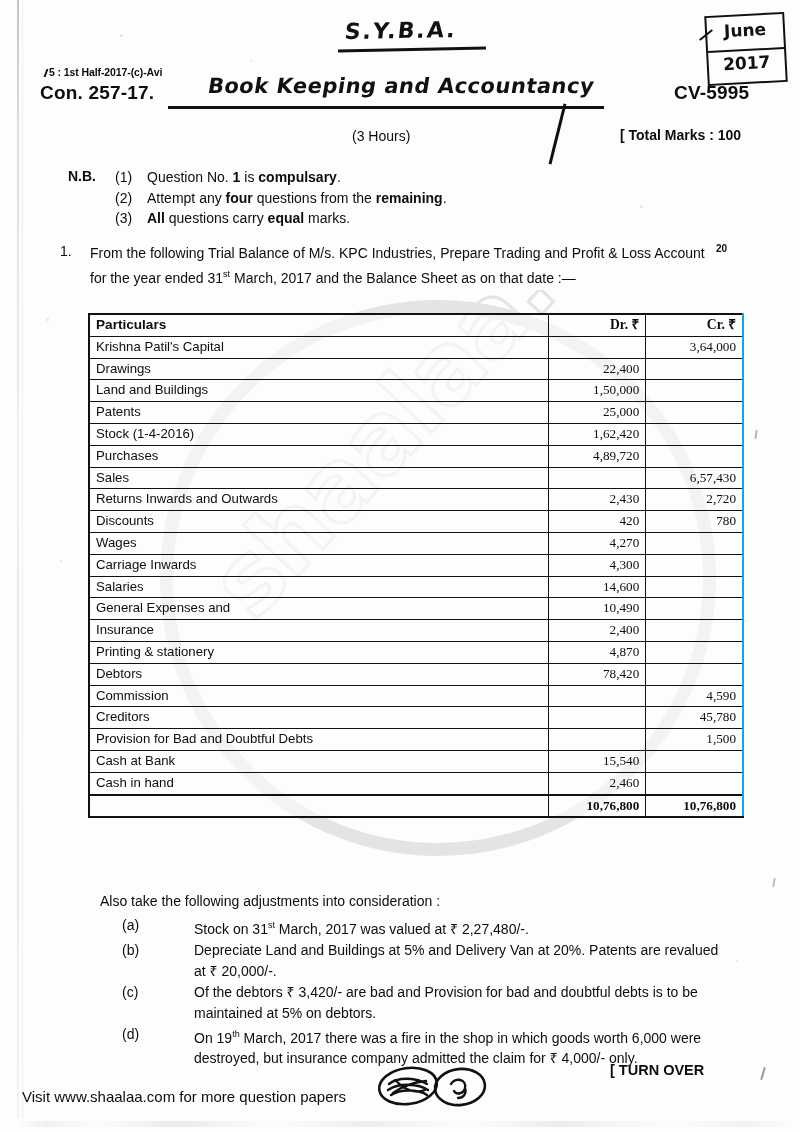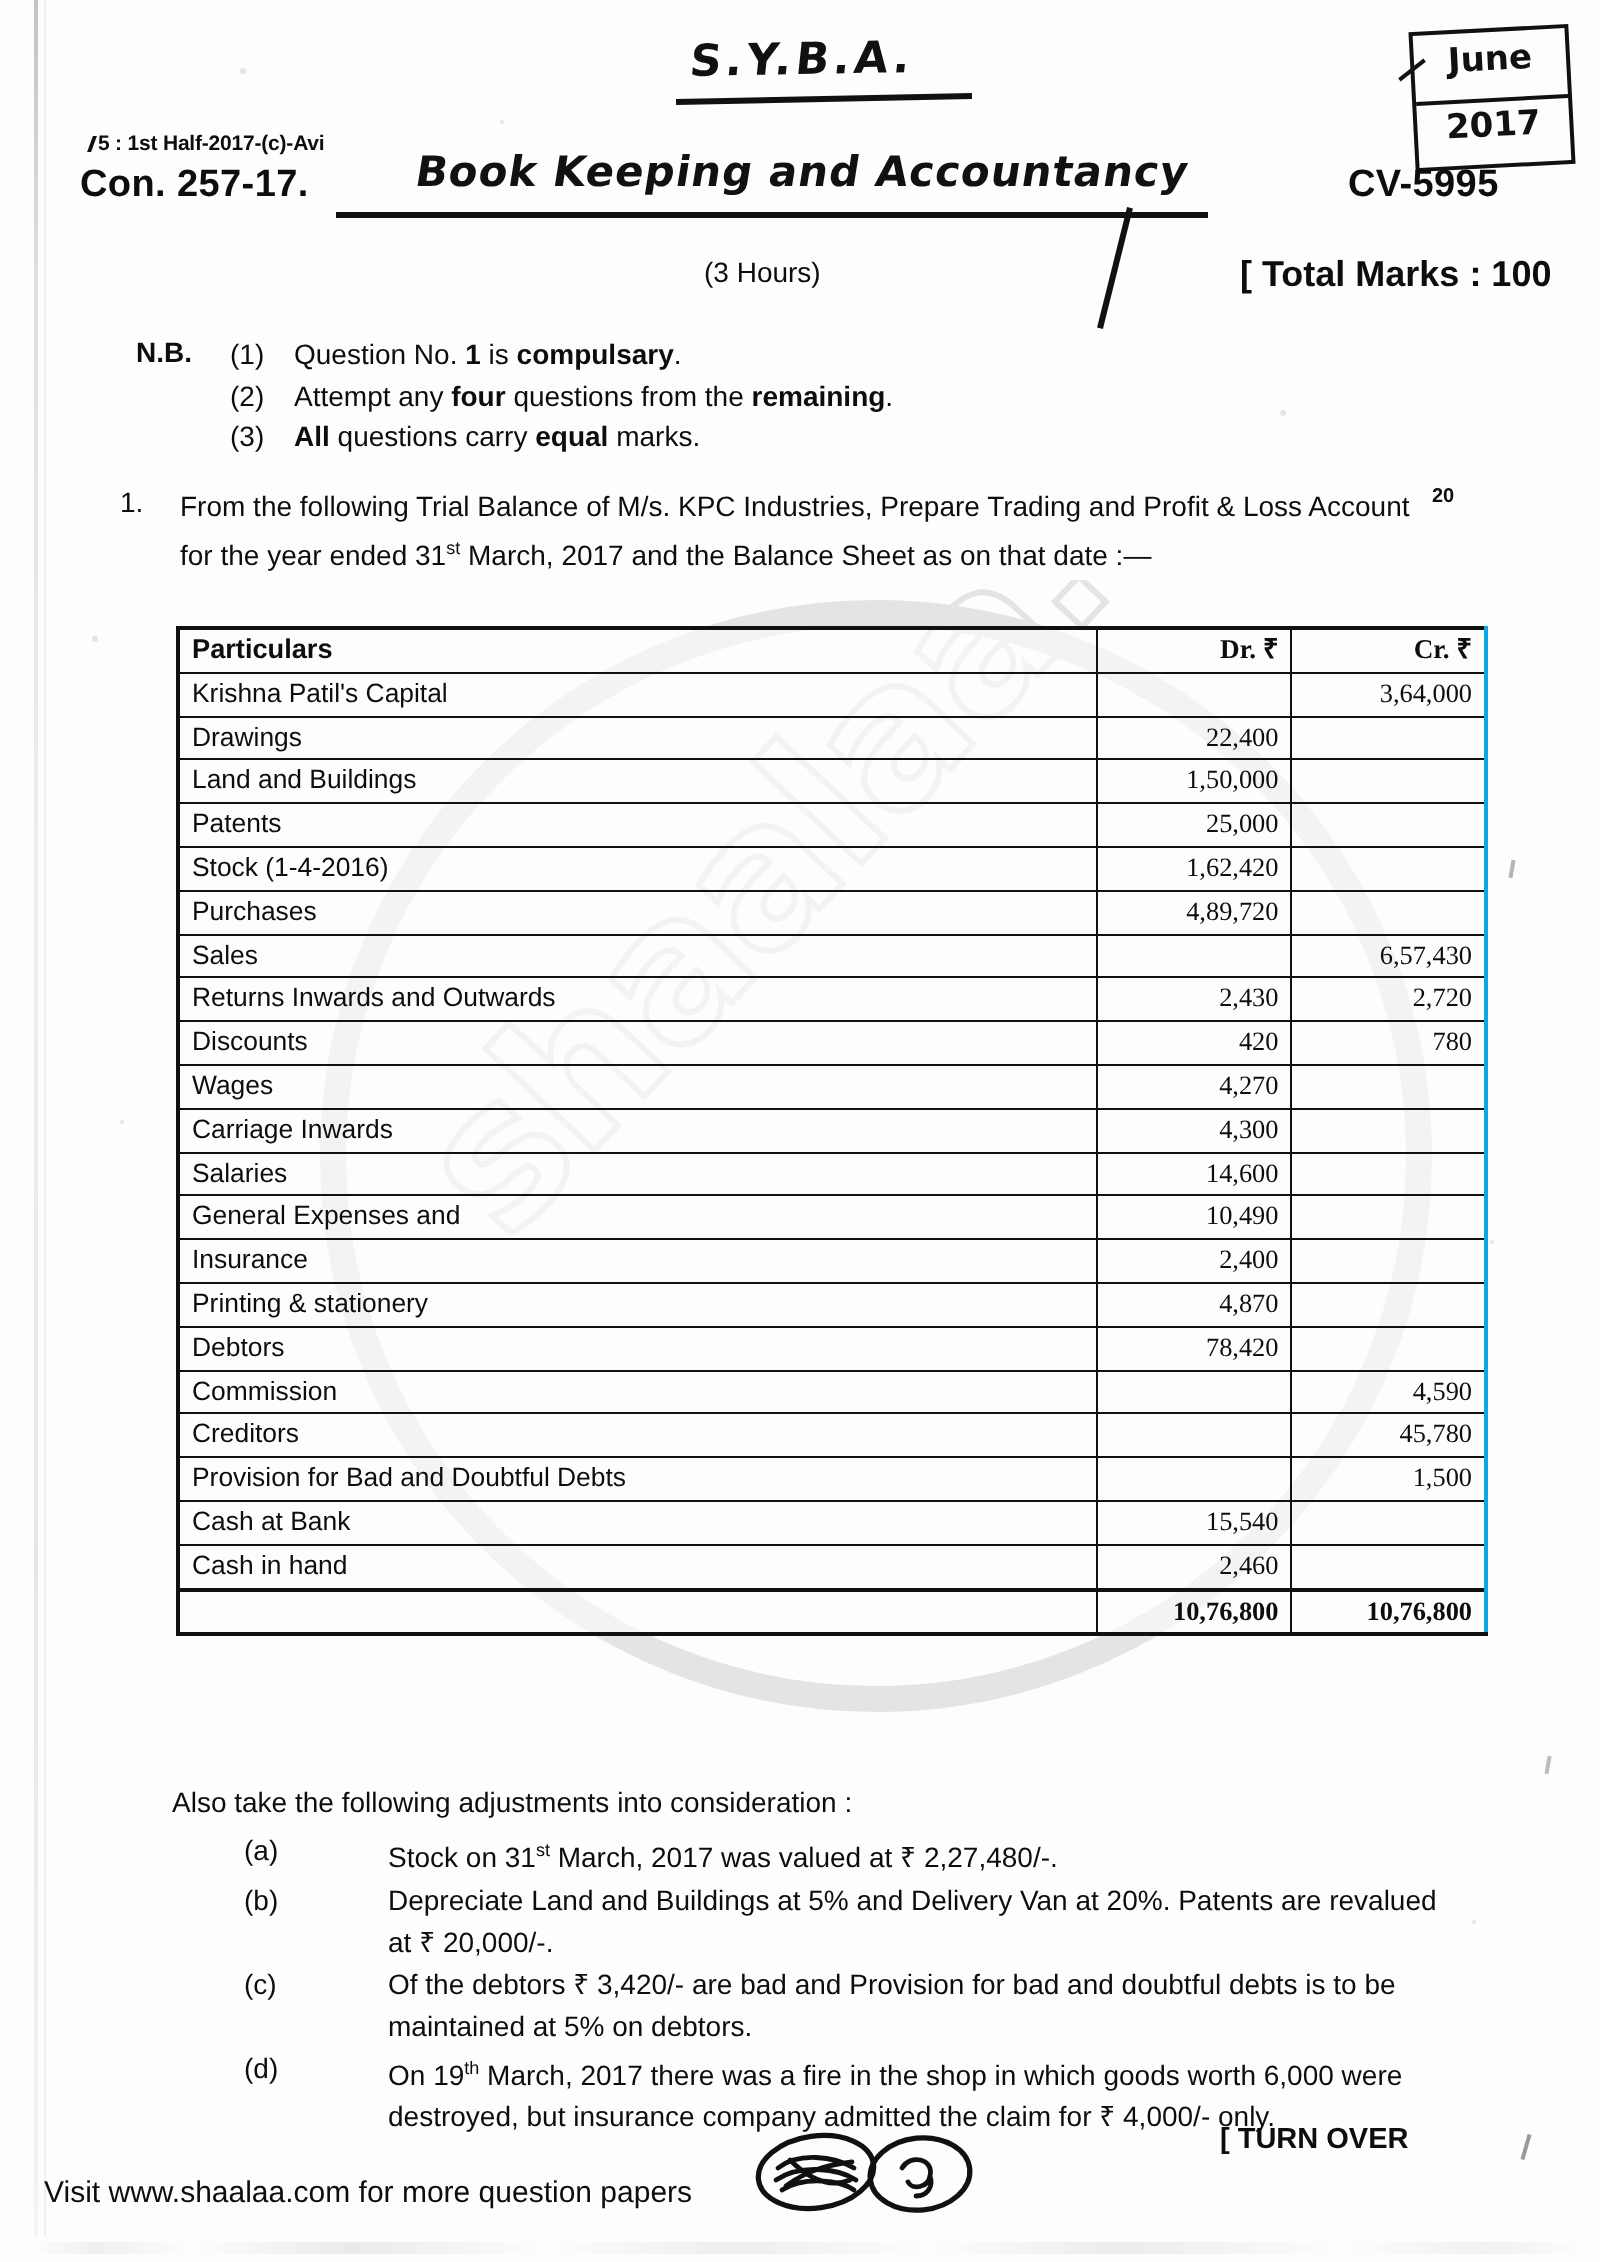--- a/index.html
+++ b/index.html
@@ -111,21 +111,21 @@
     font-size:19px;font-weight:700;letter-spacing:.2px;
   }
   .slash{
     position:absolute;left:556px;top:103px;width:3px;height:62px;
     background:#111;transform:rotate(14deg);
   }
   .hours{
     position:absolute;left:352px;top:128px;font-size:14px;
   }
   .totalmarks{
-    position:absolute;left:596px;top:127px;font-size:18px;font-weight:700;padding-left:24px;
+    position:absolute;left:596px;top:127px;font-size:14px;font-weight:700;padding-left:24px;
   }
 
   
   .nb-label{position:absolute;left:68px;top:168px;font-size:14px;font-weight:700;}
   .nb-list{position:absolute;left:115px;top:167px;font-size:14px;line-height:20.5px;}
   .nb-row{display:flex;}
   .nb-num{width:32px;flex:none;}
   b{font-weight:700;}
 
   
@@ -151,21 +151,21 @@
   .tbl th{font-weight:700;text-align:center;font-size:13.6px;}
   .tbl .c-part{width:430px;text-align:left;}
   .tbl .c-amt{width:91px;text-align:right;font-family:Liberation Serif, serif;}
   .tbl tr.total td{font-weight:700;}
   .tbl .outer-l{border-left:2px solid #111;}
   .tbl .outer-r{border-right:2px solid #0ea5e9;}
   .tbl tr:first-child th{border-top:2px solid #111;}
   .tbl tr.total td{border-bottom:2px solid #111;border-top:2px solid #111;}
 
   
-  .adj-intro{position:absolute;left:86px;top:893px;font-size:14px;}
+  .adj-intro{position:absolute;left:100px;top:893px;font-size:14px;}
   .adj-list{position:absolute;left:122px;top:915px;width:600px;font-size:14px;line-height:21px;}
   .adj-row{display:flex;margin-bottom:0;}
   .adj-tag{width:28px;flex:none;}
   .adj-txt{flex:1;margin-left:44px;}
 
   
   .turnover{position:absolute;left:610px;top:1062px;font-size:14.5px;font-weight:700;}
   .visit{position:absolute;left:22px;top:1088px;font-size:15px;}
   .scribble{position:absolute;left:375px;top:1060px;}
   .tick-r{position:absolute;left:762px;top:1067px;width:2px;height:13px;background:#9a9a9a;transform:rotate(16deg);}

